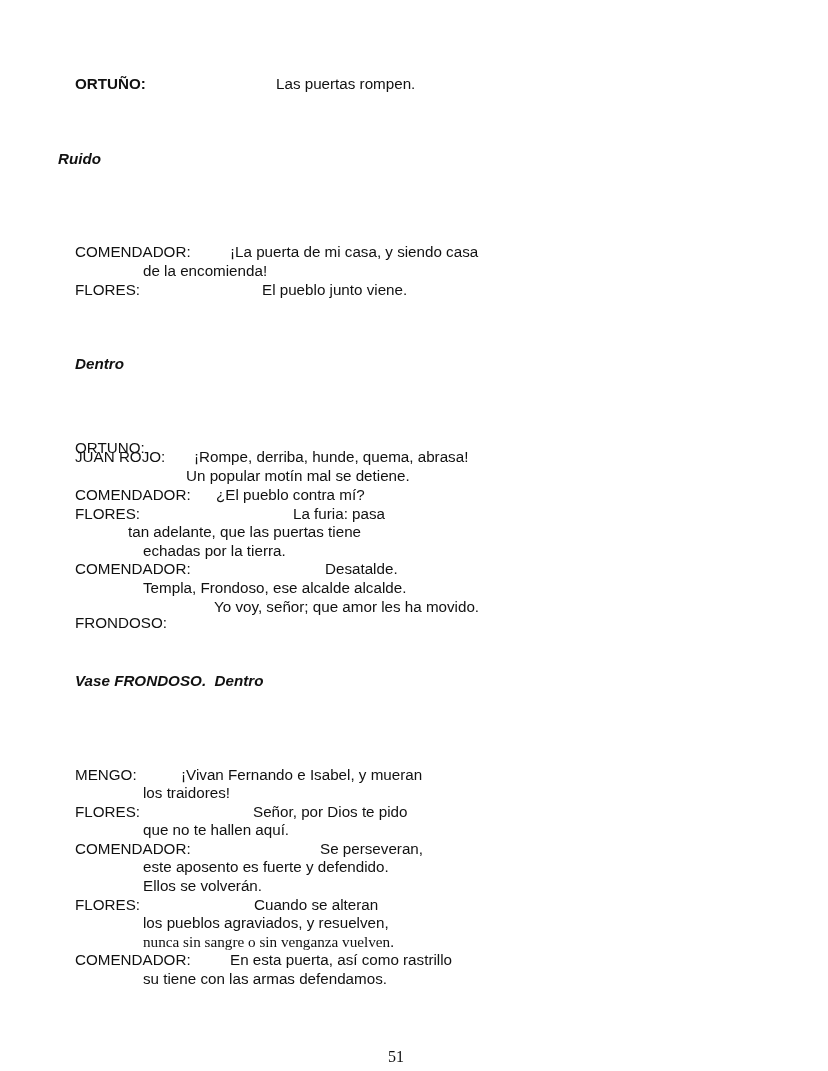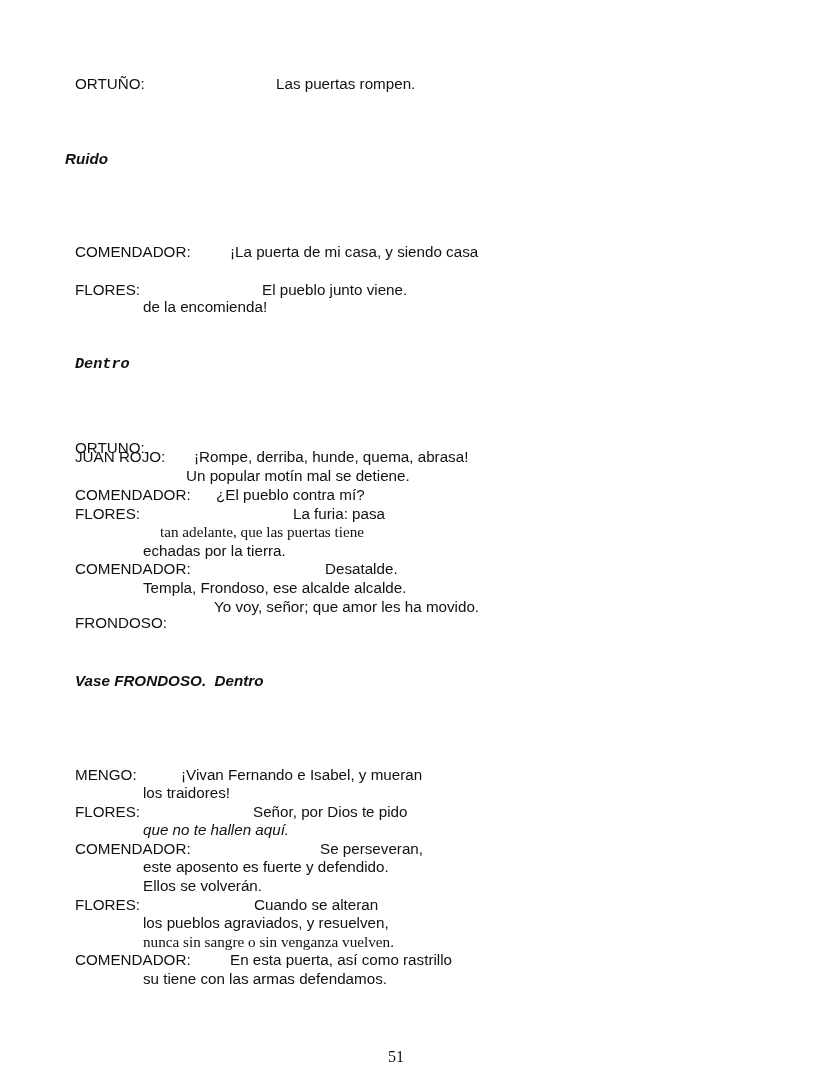--- a/index.html
+++ b/index.html
@@ -7,51 +7,51 @@
          font-family: "Liberation Sans", sans-serif; color: #111111; }
   .line { position: absolute; font-size: 15.2px; line-height: 18px; white-space: pre; }
   .stage { position: absolute; font-size: 15.2px; line-height: 18px; font-weight: bold; font-style: italic; white-space: pre; }
   .page-num { position: absolute; left: 0; width: 792px; top: 1047px; text-align: center;
               font-family: "Liberation Serif", serif; font-size: 16px; line-height: 20px; }
 </style>
 </head>
 <body>
 
 <div id="doc">
-    <div class="line" style="left: 75px; top: 75px;">ORTUÑO:</div>
+    <div class="line" style="left: 75px; top: 75px; font-weight: bold;">ORTUÑO:</div>
     <div class="line" style="left: 276px; top: 75px;">Las puertas rompen.</div>
-    <div class="stage" style="left: 65px; top: 150px;">Ruido</div>
+    <div class="stage" style="left: 58px; top: 150px;">Ruido</div>
     <div class="line" style="left: 75px; top: 243px;">COMENDADOR:</div>
     <div class="line" style="left: 230px; top: 243px;">¡La puerta de mi casa, y siendo casa</div>
-    <div class="line" style="left: 143px; top: 262px; margin-top: 36px;">de la encomienda!</div>
+    <div class="line" style="left: 143px; top: 262px;">de la encomienda!</div>
     <div class="line" style="left: 75px; top: 281px;">FLORES:</div>
     <div class="line" style="left: 262px; top: 281px;">El pueblo junto viene.</div>
-    <div class="stage" style="left: 75px; top: 355px; font-family: Liberation Mono, monospace;">Dentro</div>
+    <div class="stage" style="left: 75px; top: 355px;">Dentro</div>
     <div class="line" style="left: 75px; top: 448px;">JUAN ROJO:</div>
     <div class="line" style="left: 194px; top: 448px;">¡Rompe, derriba, hunde, quema, abrasa!</div>
     <div class="line" style="left: 75px; top: 439px;">ORTUNO:</div>
     <div class="line" style="left: 186px; top: 467px;">Un popular motín mal se detiene.</div>
     <div class="line" style="left: 75px; top: 486px;">COMENDADOR:</div>
     <div class="line" style="left: 216px; top: 486px;">¿El pueblo contra mí?</div>
     <div class="line" style="left: 75px; top: 505px;">FLORES:</div>
     <div class="line" style="left: 293px; top: 505px;">La furia: pasa</div>
-    <div class="line" style="left: 160px; top: 523px; font-family: Liberation Serif, serif;">tan adelante, que las puertas tiene</div>
+    <div class="line" style="left: 128px; top: 523px;">tan adelante, que las puertas tiene</div>
     <div class="line" style="left: 143px; top: 542px; text-align: right;">echadas por la tierra.</div>
     <div class="line" style="left: 75px; top: 560px;">COMENDADOR:</div>
     <div class="line" style="left: 325px; top: 560px;">Desatalde.</div>
     <div class="line" style="left: 143px; top: 579px;">Templa, Frondoso, ese alcalde alcalde.</div>
     <div class="line" style="left: 75px; top: 598px; margin-top: 16px;">FRONDOSO:</div>
     <div class="line" style="left: 214px; top: 598px;">Yo voy, señor; que amor les ha movido.</div>
     <div class="stage" style="left: 75px; top: 672px;">Vase FRONDOSO.  Dentro</div>
     <div class="line" style="left: 75px; top: 766px;">MENGO:</div>
     <div class="line" style="left: 181px; top: 766px;">¡Vivan Fernando e Isabel, y mueran</div>
     <div class="line" style="left: 143px; top: 784px;">los traidores!</div>
     <div class="line" style="left: 75px; top: 803px;">FLORES:</div>
     <div class="line" style="left: 253px; top: 803px;">Señor, por Dios te pido</div>
-    <div class="line" style="left: 143px; top: 821px; font-style: italic;">que no te hallen aquí.</div>
+    <div class="line" style="left: 143px; top: 821px;">que no te hallen aquí.</div>
     <div class="line" style="left: 75px; top: 840px;">COMENDADOR:</div>
     <div class="line" style="left: 320px; top: 840px;">Se perseveran,</div>
     <div class="line" style="left: 143px; top: 858px;">este aposento es fuerte y defendido.</div>
     <div class="line" style="left: 143px; top: 877px;">Ellos se volverán.</div>
     <div class="line" style="left: 75px; top: 896px;">FLORES:</div>
     <div class="line" style="left: 254px; top: 896px;">Cuando se alteran</div>
     <div class="line" style="left: 143px; top: 914px;">los pueblos agraviados, y resuelven,</div>
     <div class="line" style="left: 143px; top: 933px; font-family: Liberation Serif, serif;">nunca sin sangre o sin venganza vuelven.</div>
     <div class="line" style="left: 75px; top: 951px;">COMENDADOR:</div>
     <div class="line" style="left: 230px; top: 951px;">En esta puerta, así como rastrillo</div>

